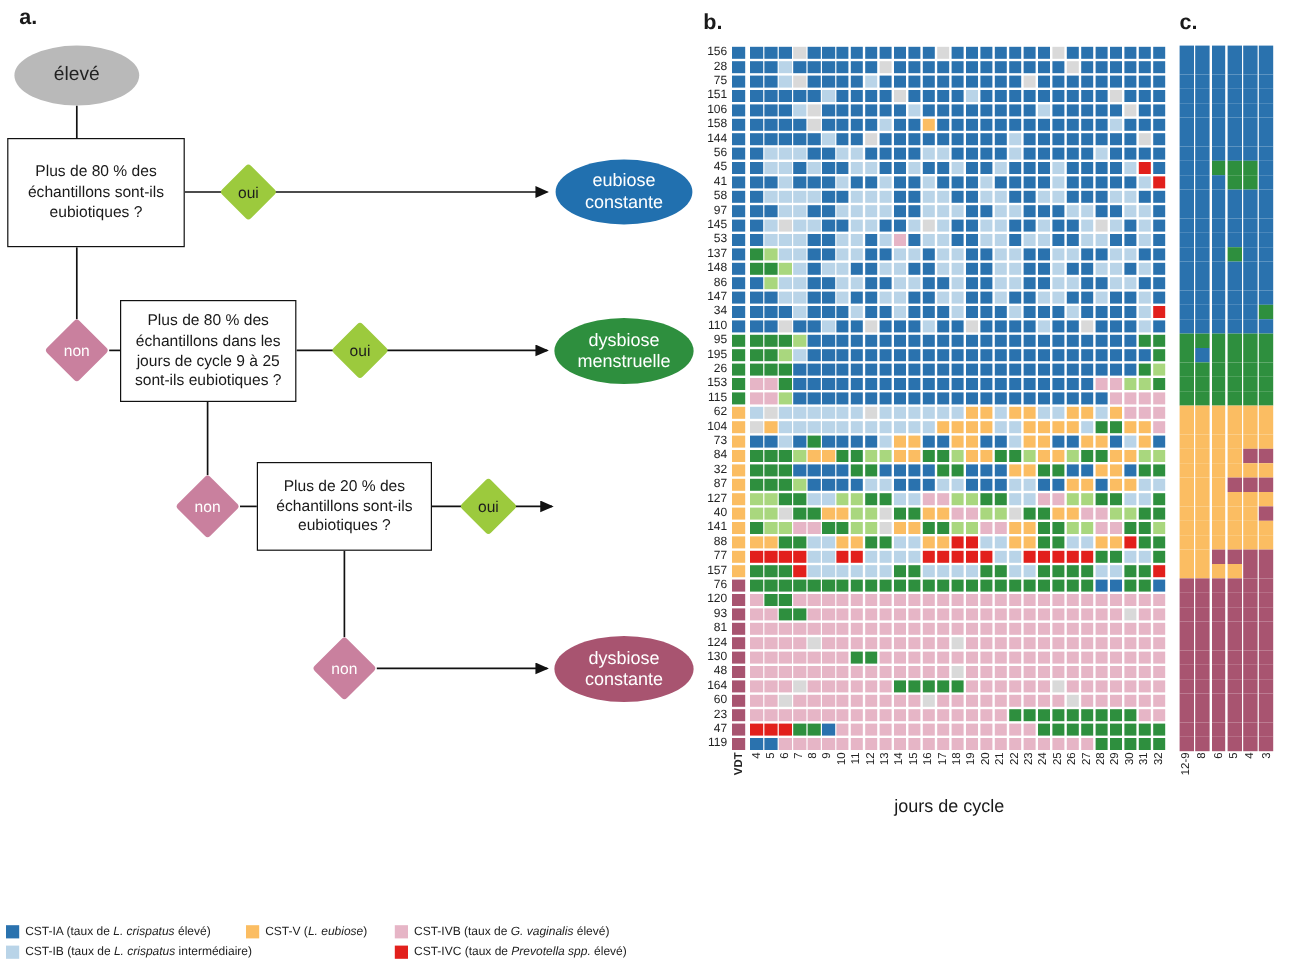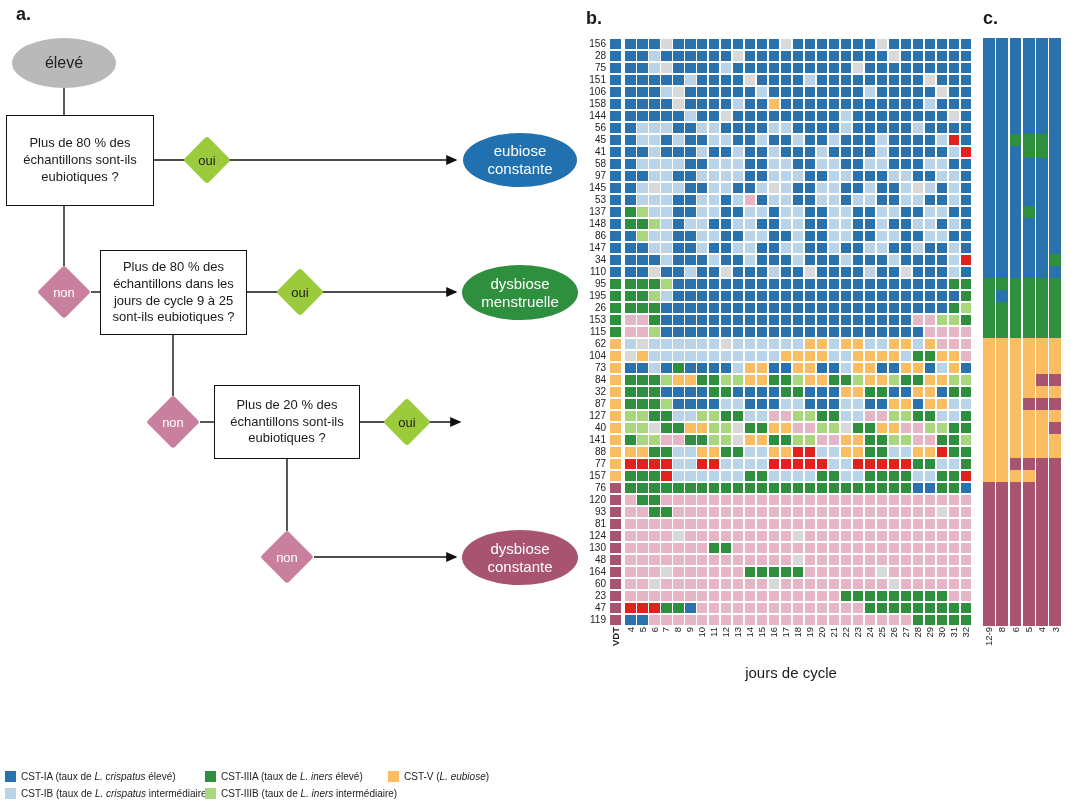--- a/index.html
+++ b/index.html
@@ -2272,31 +2272,31 @@
       <div class="lg-col lg-col0">
         <div class="lg-item">
           <span class="swatch" style="background: rgb(42, 114, 174);"></span>
           <span class="lg-text">CST-IA (taux de <i>L. crispatus</i> élevé)</span>
         </div>
         <div class="lg-item">
           <span class="swatch" style="background: rgb(185, 212, 232);"></span>
           <span class="lg-text">CST-IB (taux de <i>L. crispatus</i> intermédiaire)</span>
         </div>
       </div>
-      <div class="lg-col lg-col1">
-        <div class="lg-item">
-          <span class="swatch" style="background: rgb(46, 143, 62);"></span>
-          <span class="lg-text">CST-IIIA (taux de <i>L. iners</i> élevé)</span>
-        </div>
-        <div class="lg-item">
-          <span class="swatch" style="background: rgb(169, 215, 126);"></span>
-          <span class="lg-text">CST-IIIB (taux de <i>L. iners</i> intermédiaire)</span>
-        </div>
-      </div>
       <div class="lg-col lg-col2">
         <div class="lg-item">
           <span class="swatch" style="background: rgb(251, 189, 98);"></span>
           <span class="lg-text">CST-V (<i>L. eubiose</i>)</span>
+        </div>
+      </div>
+      <div class="lg-col lg-col3">
+        <div class="lg-item">
+          <span class="swatch" style="background: rgb(230, 181, 198);"></span>
+          <span class="lg-text">CST-IVB (taux de <i>G. vaginalis</i> élevé)</span>
+        </div>
+        <div class="lg-item">
+          <span class="swatch" style="background: rgb(226, 32, 28);"></span>
+          <span class="lg-text">CST-IVC (taux de <i>Prevotella spp.</i> élevé)</span>
         </div>
       </div>
     </div>
 
 </div>
 
 </body></html>

